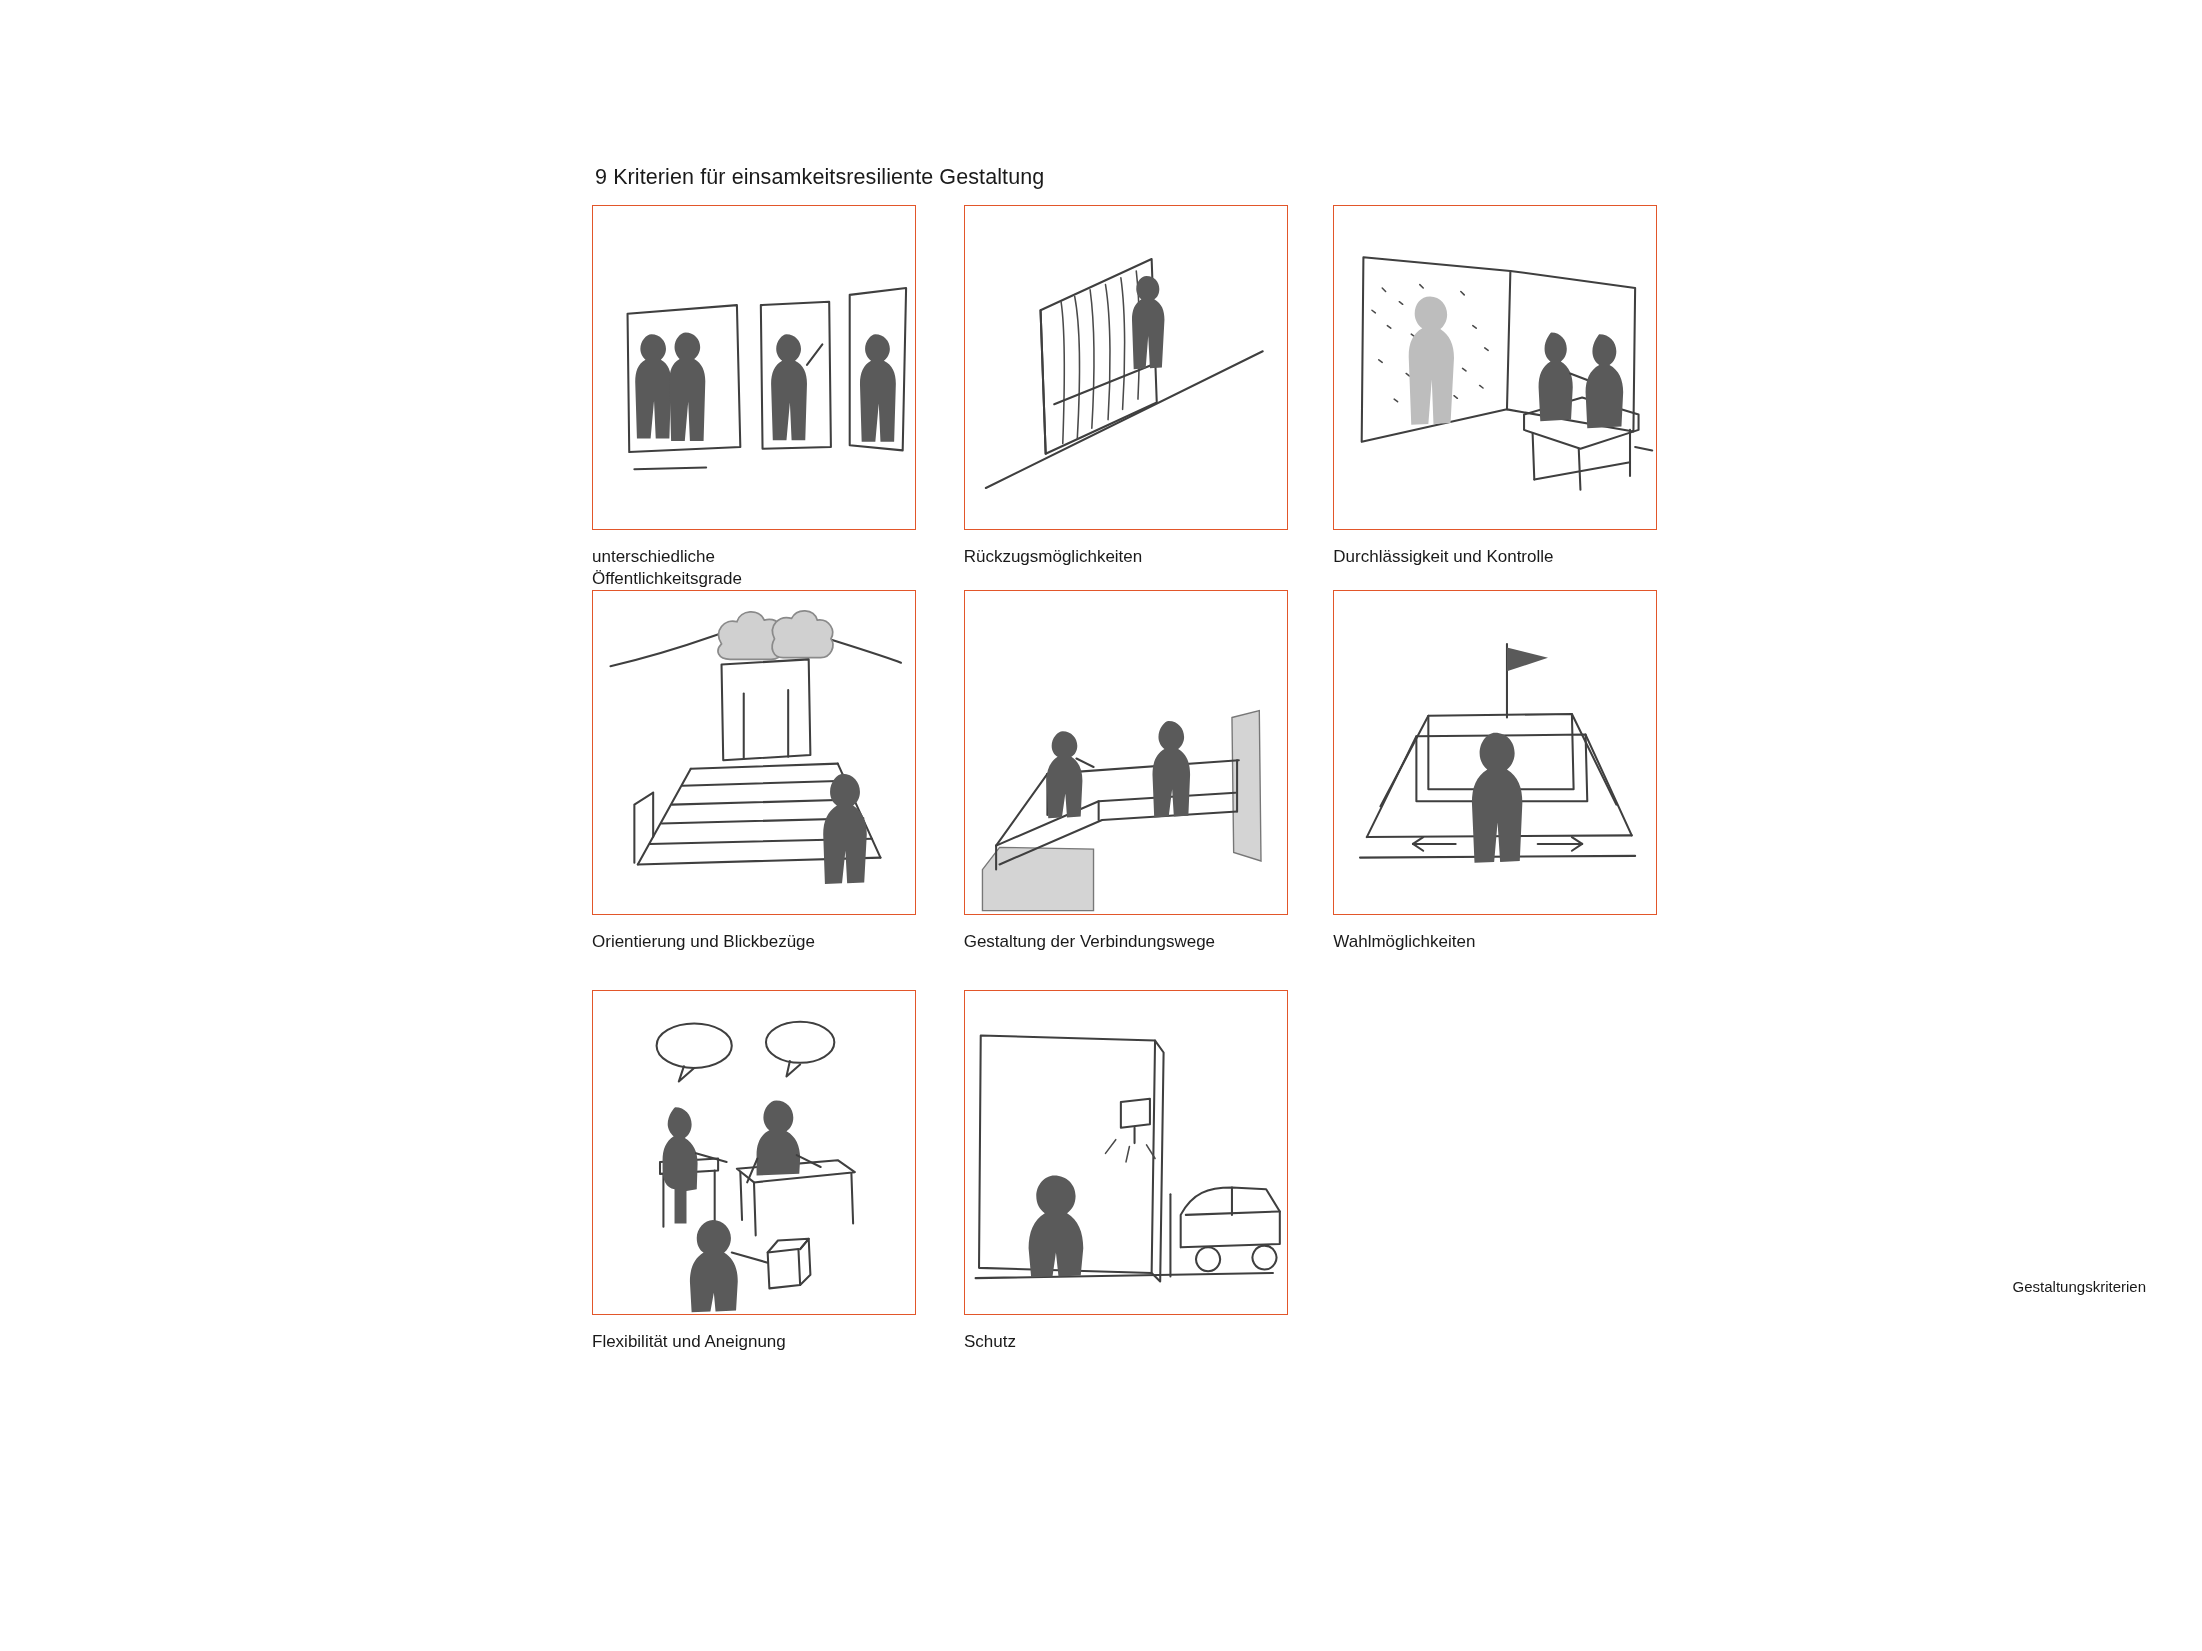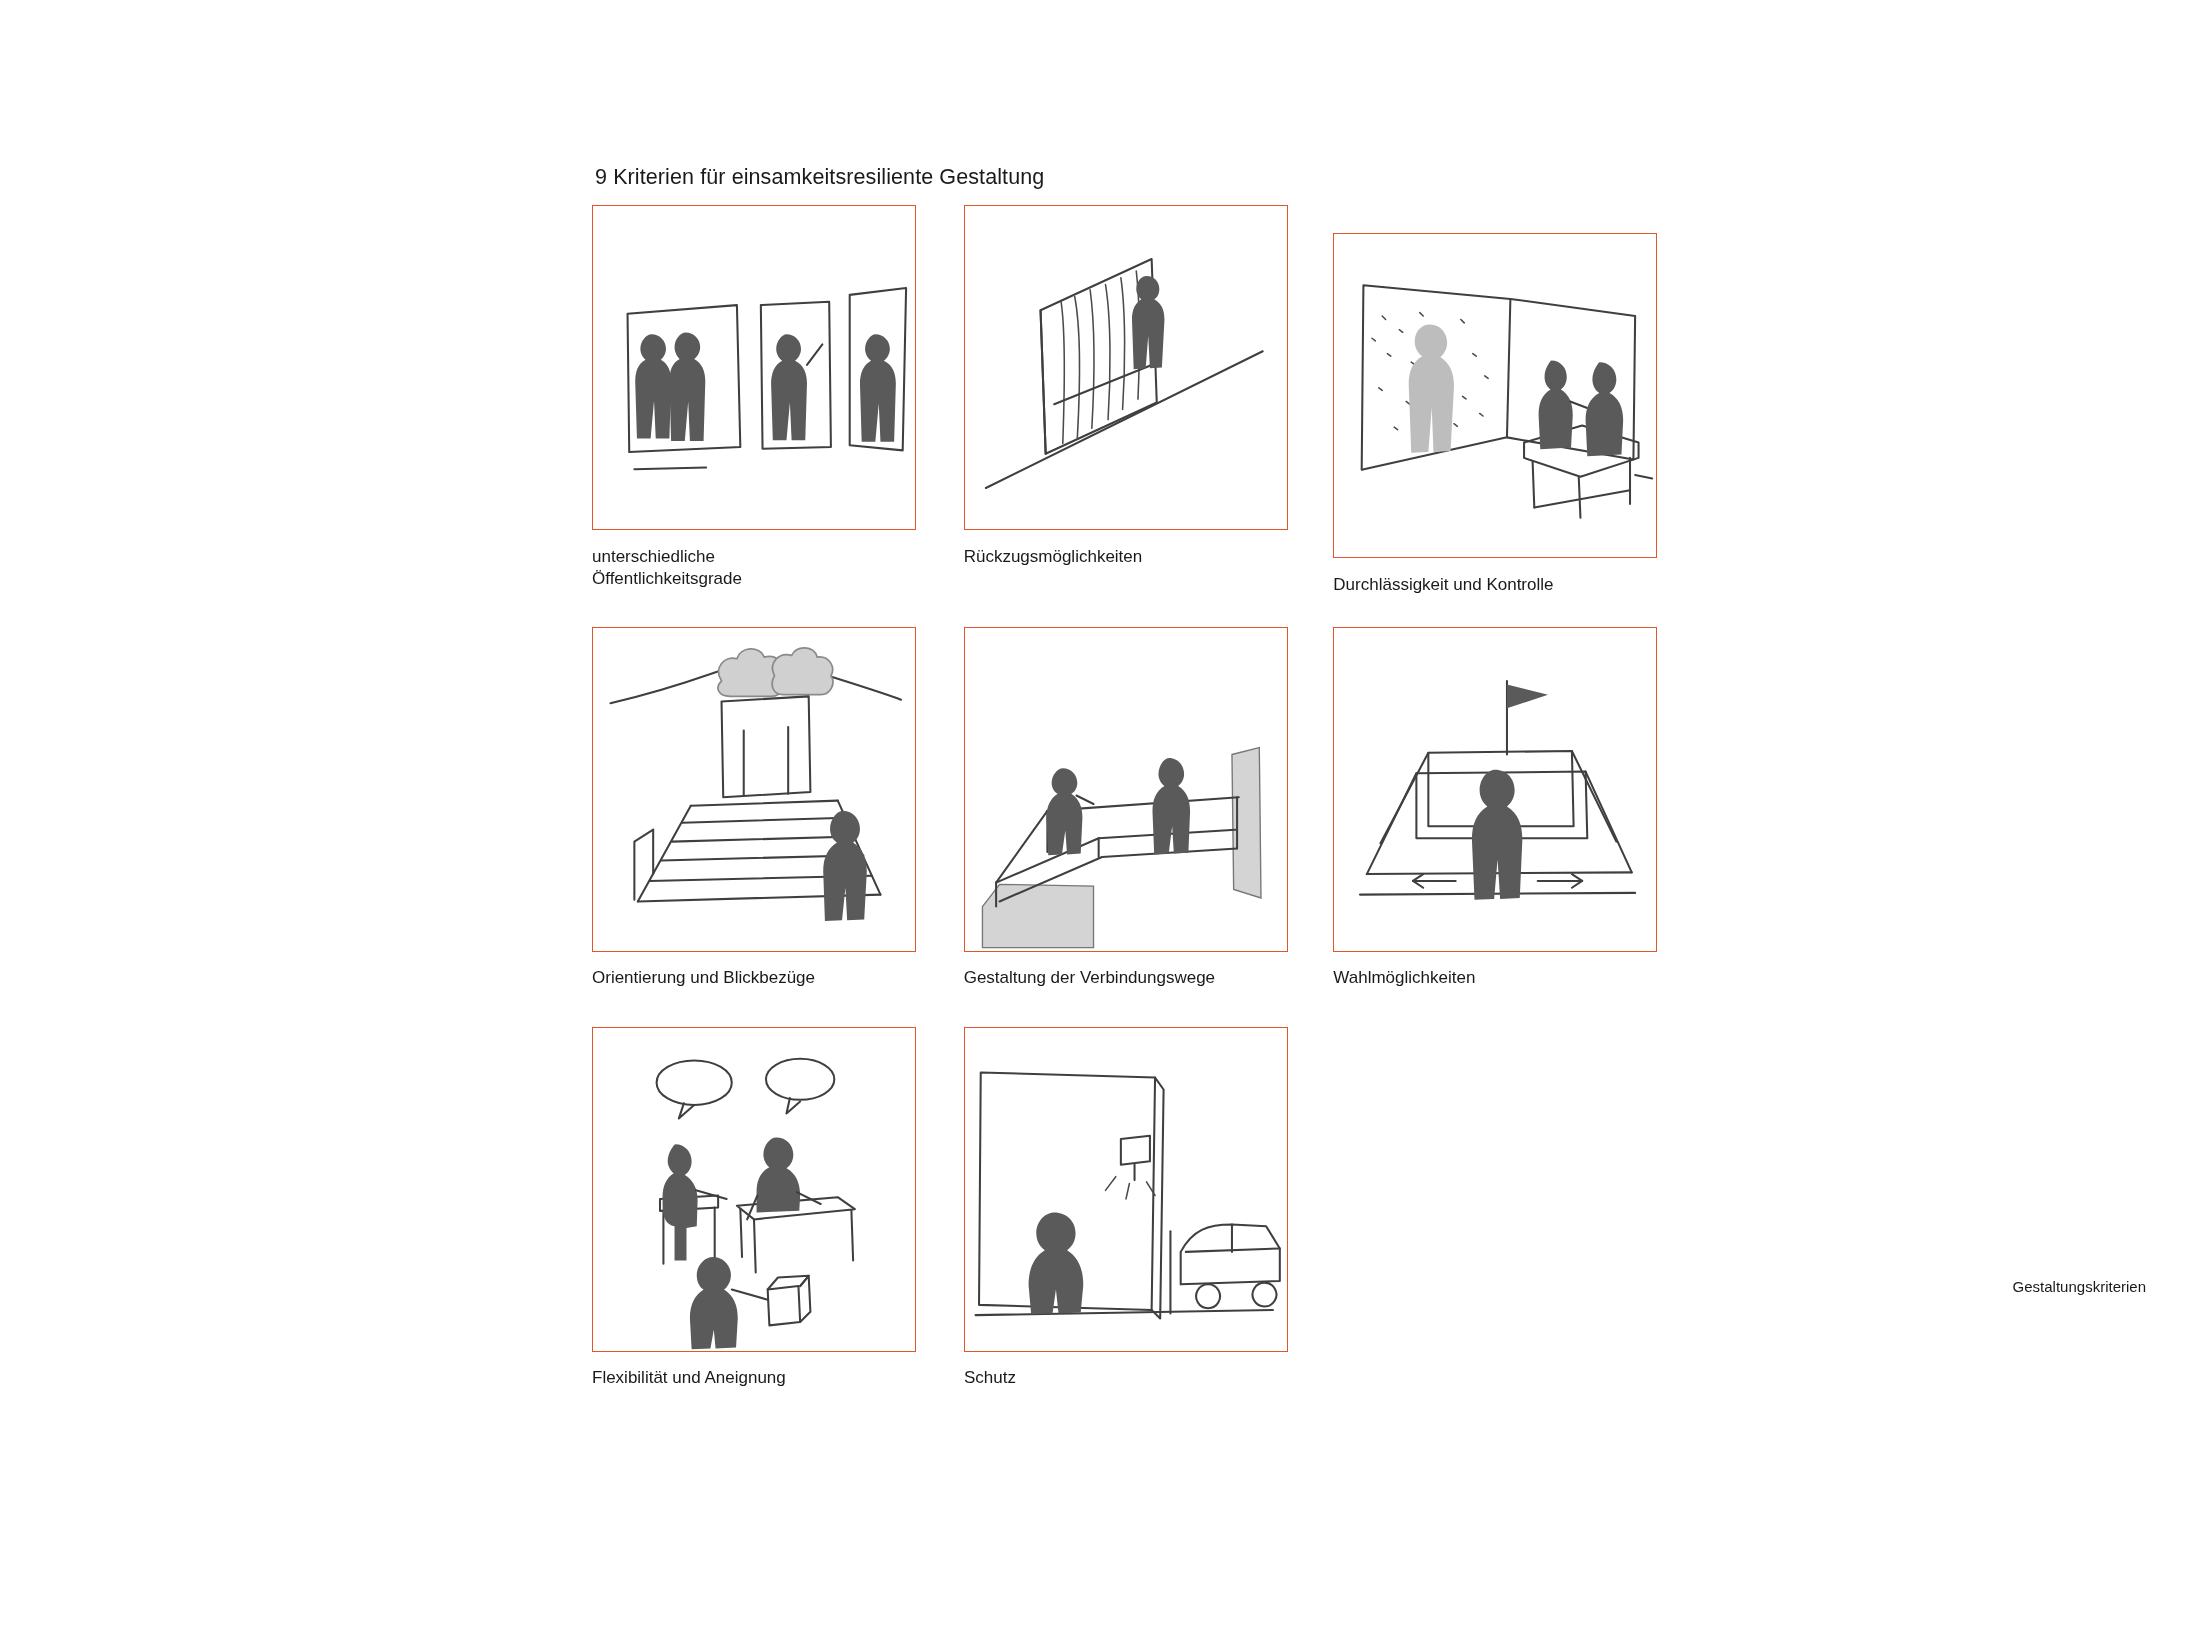--- a/index.html
+++ b/index.html
@@ -158,21 +158,21 @@
             <path class="sk-thin" d="M200 76 c5 44 4 106 2 150"></path>
 
             <path class="sk" d="M104 232 L218 186"></path>
 
             <path class="fig" d="M212 82 c9 0 15 7 15 15 c0 5-2 10-6 12 c9 5 12 13 12 24 l-3 56 l-14 1 l-2 -38 l-3 38 l-14 1 l-2 -58 c0-11 3-19 11-24 c-3-2-6-7-6-12 c0-8 6-15 12-15 z"></path>
           </svg>
         </div>
         <div class="caption">Rückzugsmöglichkeiten</div>
       </div>
 
-      <div class="cell" style="width:334px;margin-top:28px;">
+      <div class="cell" style="width:334px;">
         <div class="frame">
           <svg viewBox="0 0 376 378">
 
             <path class="sk" d="M34 60 L206 76 L202 238 L32 276 Z"></path>
 
             <g class="sk-thin" stroke="#9a9a9a">
               <path d="M56 96 l4 4"></path>
                 <path d="M76 112 l4 3"></path>
                 <path d="M100 92 l4 4"></path>
               <path d="M62 140 l4 3"></path>
@@ -206,21 +206,21 @@
             <path class="sk" d="M276 196 L302 206"></path>
             <path class="fig" d="M310 150 c12 0 20 9 20 20 c0 7-3 13-8 16 c11 6 16 17 16 32 l-2 40 l-40 2 l-2 -42 c0-15 5-26 16-32 c-5-3-8-9-8-16 c0-11 8-20 8-20 z"></path>
 
             <path class="sk" d="M352 282 L372 286"></path>
           </svg>
         </div>
         <div class="caption">Durchlässigkeit und Kontrolle</div>
       </div>
     </div>
 
-    <div class="row" style="margin-top:31px;">
+    <div class="row" style="">
 
       <div class="cell" style="width:372px;">
         <div class="frame">
           <svg viewBox="0 0 376 378">
 
             <path class="sk" d="M20 88 C 90 72 130 56 160 46"></path>
             <path class="sk" d="M250 48 C 300 64 340 76 360 84"></path>
 
             <path class="blob" d="M150 62 c-10-16 4-30 18-26 c4-14 26-16 32-2 c16-4 26 10 20 22 c8 8 2 24-12 24 l-48 0 c-14 0-18-10-10-18 z"></path>
             <path class="blob" d="M212 56 c-8-16 6-28 20-24 c6-12 26-12 30 2 c14-2 22 12 16 22 c6 8 0 22-12 22 l-44 0 c-12 0-16-12-10-22 z"></path>

